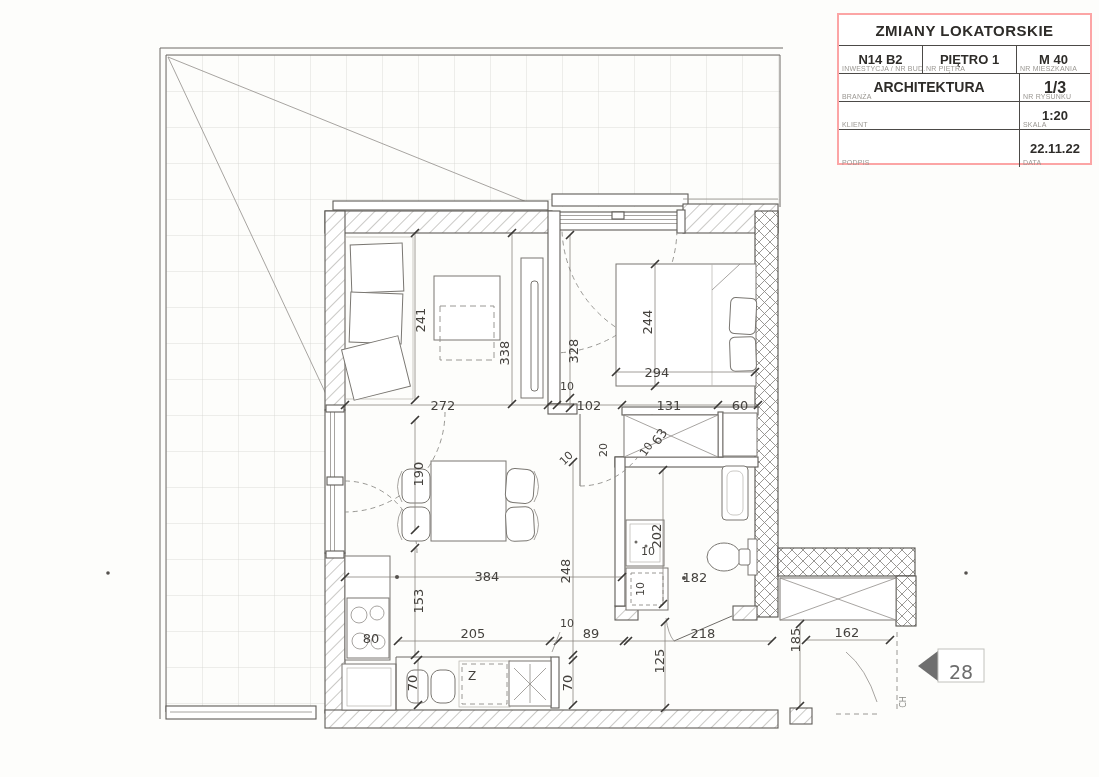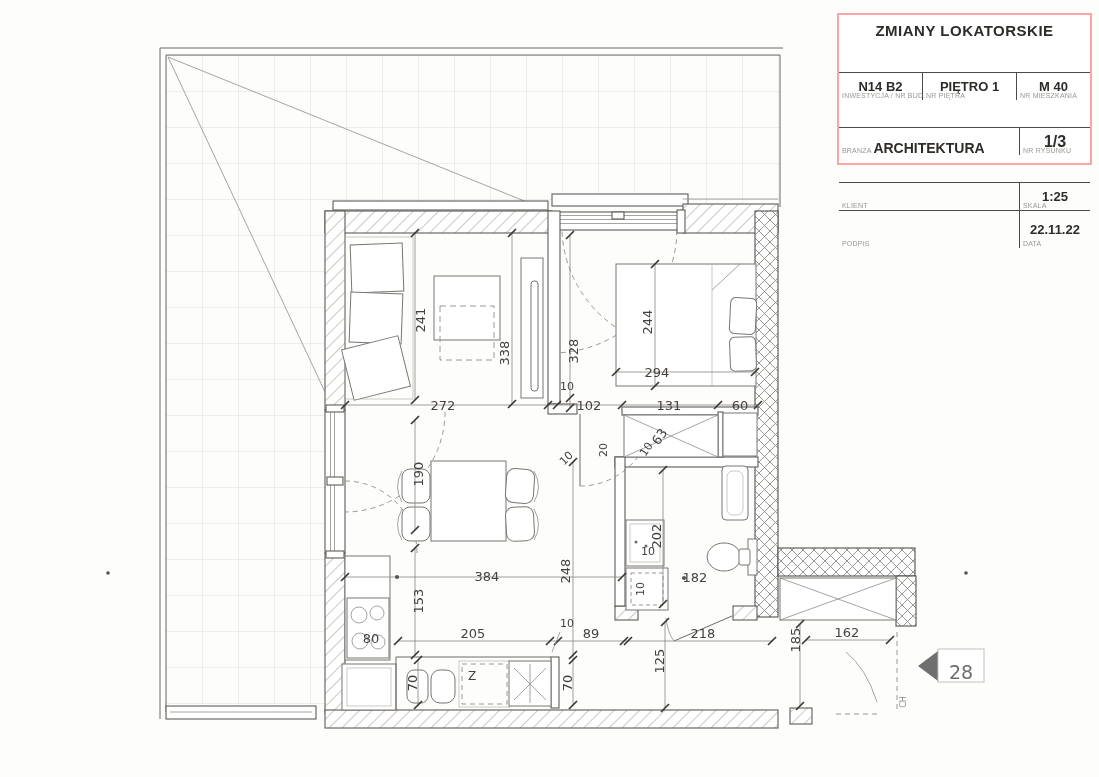--- a/index.html
+++ b/index.html
@@ -30,22 +30,22 @@
   .tb .row:first-child{border-top:none;}
   .tb-title{height:30px;display:flex;align-items:center;justify-content:center;
             font-size:15px;font-weight:bold;letter-spacing:.5px;}
   .cell{position:relative;display:flex;flex-direction:column;justify-content:center;
         align-items:center;box-sizing:border-box;}
   .cell+.cell{border-left:1.5px solid #4c4a47;}
   .cell .v{font-weight:bold;font-size:13px;line-height:13px;}
   .cell .l{position:absolute;left:3px;bottom:1px;font-size:7px;color:#9a9792;
            letter-spacing:.2px;white-space:nowrap;}
   .c1{width:83px;} .c2{width:94px;} .c3{width:71px;flex:1;}
-  .cwide{width:180px;justify-content:flex-end;}
-  .h27{height:27px;margin-top:27px;} .h37{height:37px;}
+  .cwide{width:180px;}
+  .h27{height:27px;} .h37{height:37px;}
 </style>
 </head>
 <body>
 
 <div class="stage">
 
 <svg width="1099" height="777" viewBox="0 0 1099 777">
   <defs>
     <pattern id="tiles" width="36" height="36" x="22" y="19" patternUnits="userSpaceOnUse">
       <path d="M36 0H0V36" fill="none" stroke="#d6d5d0" stroke-width=".8"></path>
@@ -311,21 +311,21 @@
       <div class="v" style="font-size:16px">1/3</div>
       <div class="l">NR RYSUNKU</div>
     </div>
   </div>
   <div class="row h27">
     <div class="cell cwide">
       <div class="v"></div>
       <div class="l">KLIENT</div>
     </div>
     <div class="cell c3">
-      <div class="v">1:25</div>
+      <div class="v">1:20</div>
       <div class="l">SKALA</div>
     </div>
   </div>
   <div class="row h37" style="flex:1">
     <div class="cell cwide">
       <div class="v"></div>
       <div class="l">PODPIS</div>
     </div>
     <div class="cell c3">
       <div class="v">22.11.22</div>

